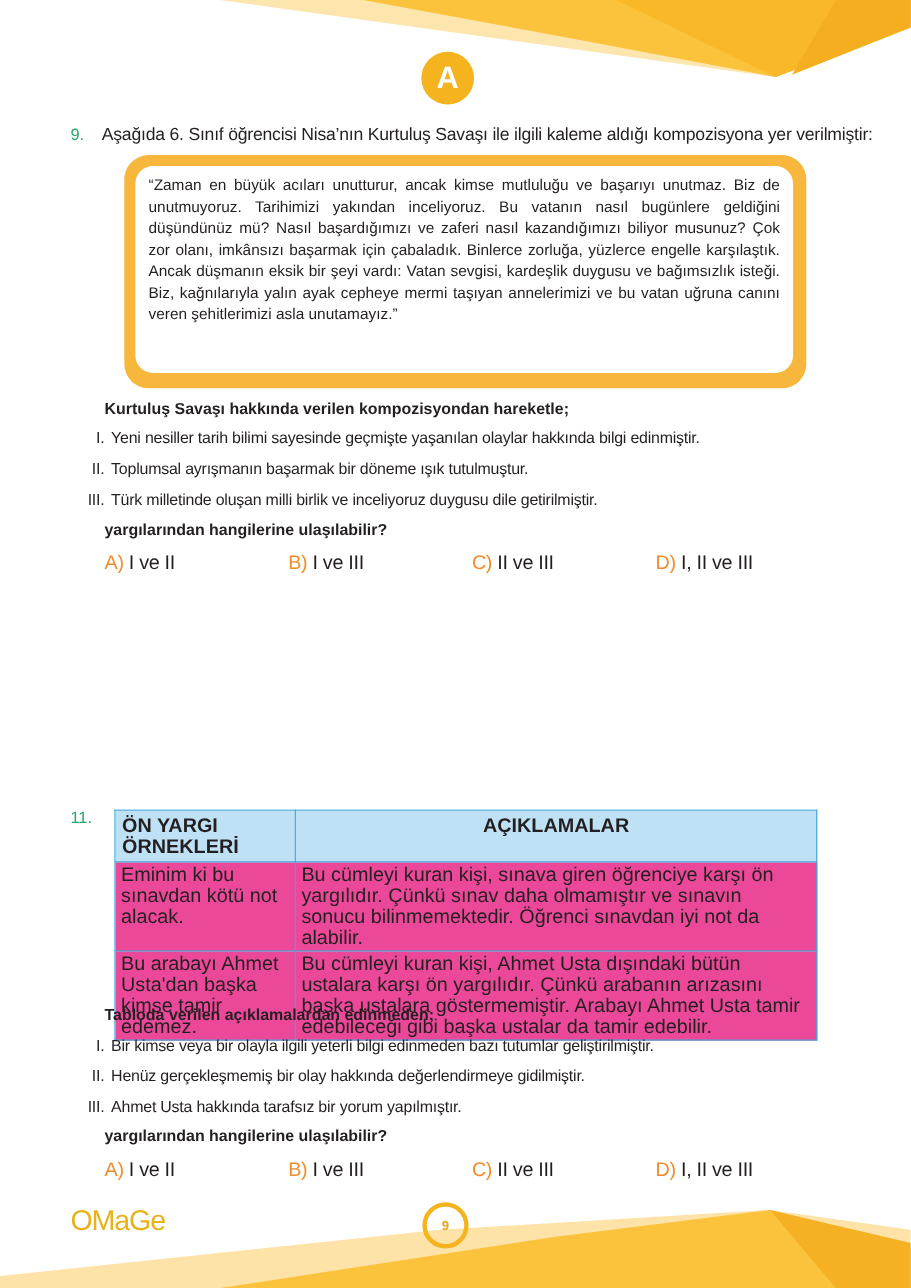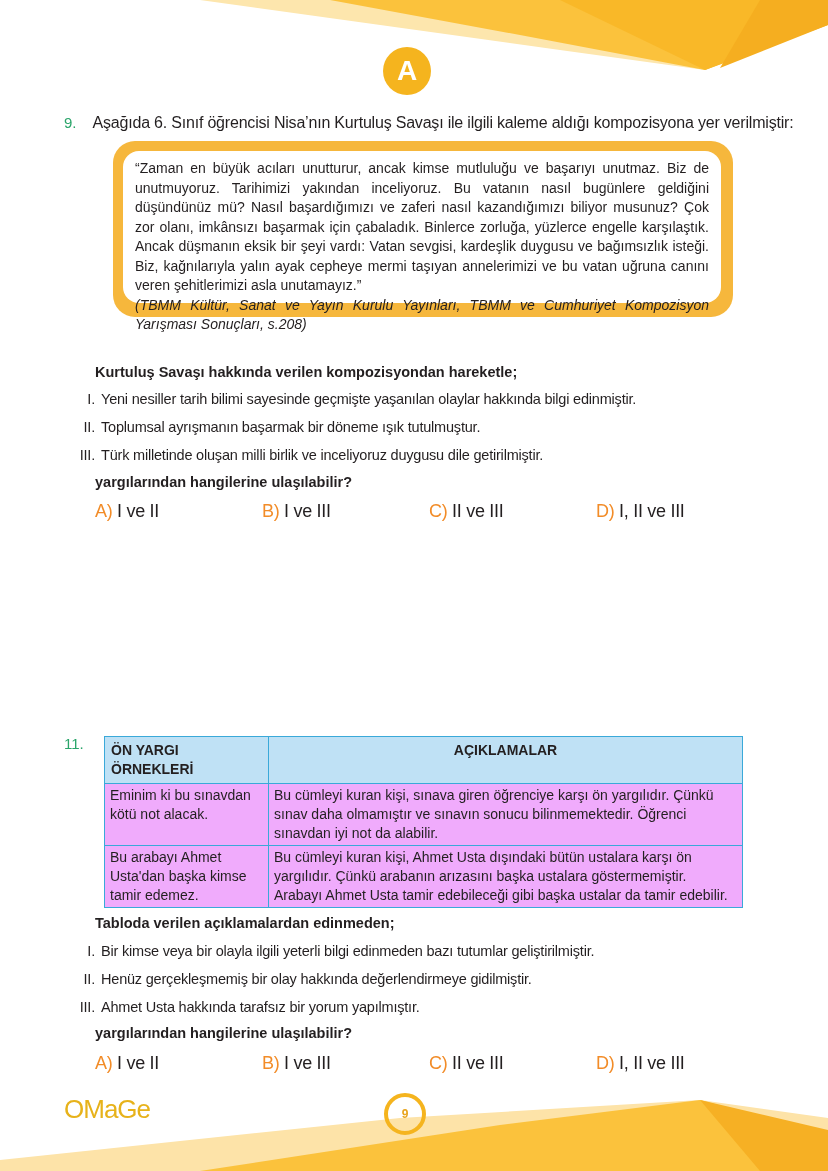--- a/index.html
+++ b/index.html
@@ -3,33 +3,33 @@
 <meta charset="utf-8">
 <style>
   html,body{margin:0;padding:0;}
   body{width:828px;height:1171px;position:relative;overflow:hidden;background:#fff;font-family:"Liberation Sans",sans-serif;color:#231f20;}
   .bg{position:absolute;left:0;top:0;width:828px;height:1171px;z-index:0;}
   .layer{position:absolute;z-index:1;}
   .badge{left:383px;top:47px;width:48px;height:48px;border-radius:50%;background:#f5b41e;color:#fff;font-weight:bold;font-size:28px;display:flex;align-items:center;justify-content:center;}
   .qnum{font-size:15px;color:#2aa56a;}
   .qtext{font-size:16px;letter-spacing:-0.2px;}
   .q9-stem{left:64px;top:114px;width:740px;display:flex;gap:16px;}
-  .quote-box{left:113px;top:141px;width:620px;height:176px;background:#f6b73c;border-radius:22px;}
+  .quote-box{left:113px;top:141px;width:620px;height:212px;background:#f6b73c;border-radius:22px;}
   .quote-inner{position:absolute;left:10px;top:10px;right:12px;bottom:14px;background:#fff;border-radius:16px;padding:8px 12px 0 12px;box-sizing:border-box;font-size:14px;line-height:19.5px;text-align:justify;}
   .quote-inner .src{font-style:italic;}
   .lead{font-weight:bold;font-size:14.5px;}
   .item{display:flex;font-size:14.5px;letter-spacing:-0.2px;}
   .item .roman{width:22px;text-align:right;margin-right:6px;}
   .choices{display:flex;font-size:18px;letter-spacing:-0.3px;}
   .choice{width:167px;}
   .choice .lt{color:#f28c28;}
-  table.t{border-collapse:collapse;font-size:14px;line-height:19px;}
+  table.t{border-collapse:collapse;font-size:18px;line-height:19px;}
   table.t th,table.t td{border:1.5px solid #3aa9d9;vertical-align:top;padding:2px 5px;text-align:left;}
   table.t th{background:#bfe1f5;font-weight:bold;padding:4px 6px;}
-  table.t td{background:#f0abfc;}
+  table.t td{background:#ec4899;}
   .footer-logo{left:64px;top:1094px;font-size:26px;font-weight:normal;color:#e7b21a;letter-spacing:-1px;}
   .pagecirc{left:384px;top:1093px;width:42px;height:42px;border-radius:50%;border:4px solid #f5b41e;box-sizing:border-box;display:flex;align-items:center;justify-content:center;color:#e8a41b;font-weight:bold;font-size:12px;background:transparent;}
 </style>
 </head>
 <body>
 
 <svg class="bg" viewBox="0 0 828 1171" preserveAspectRatio="none">
 
   <polygon points="200,0 828,0 828,20 705,70 560,50" fill="#fde6ad"></polygon>
   <polygon points="330,0 828,0 828,22 705,70 520,35" fill="#fbc23c"></polygon>
@@ -44,21 +44,20 @@
 <div class="layer badge">A</div>
 
 <div class="layer q9-stem">
   <span class="qnum">9.</span>
   <span class="qtext">Aşağıda 6. Sınıf öğrencisi Nisa’nın Kurtuluş Savaşı ile ilgili kaleme aldığı kompozisyona yer verilmiştir:</span>
 </div>
 
 <div class="layer quote-box">
   <div class="quote-inner">
     <span>“Zaman en büyük acıları unutturur, ancak kimse mutluluğu ve başarıyı unutmaz. Biz de unutmuyoruz. Tarihimizi yakından inceliyoruz. Bu vatanın nasıl bugünlere geldiğini düşündünüz mü? Nasıl başardığımızı ve zaferi nasıl kazandığımızı biliyor musunuz? Çok zor olanı, imkânsızı başarmak için çabaladık. Binlerce zorluğa, yüzlerce engelle karşılaştık. Ancak düşmanın eksik bir şeyi vardı: Vatan sevgisi, kardeşlik duygusu ve bağımsızlık isteği. Biz, kağnılarıyla yalın ayak cepheye mermi taşıyan annelerimizi ve bu vatan uğruna canını veren şehitlerimizi asla unutamayız.”</span><br>
-    <span class="src">(TBMM Kültür, Sanat ve Yayın Kurulu Yayınları, TBMM ve Cumhuriyet Kompozisyon Yarışması Sonuçları, s.208)</span>
   </div>
 </div>
 
 <div class="layer lead" style="left:95px;top:364px;">Kurtuluş Savaşı hakkında verilen kompozisyondan hareketle;</div>
 
 <div class="layer" style="left:73px;top:391px;">
   <div class="item" style="height:28px;">
     <span class="roman">I.</span>
     <span>Yeni nesiller tarih bilimi sayesinde geçmişte yaşanılan olaylar hakkında bilgi edinmiştir.</span>
   </div>

